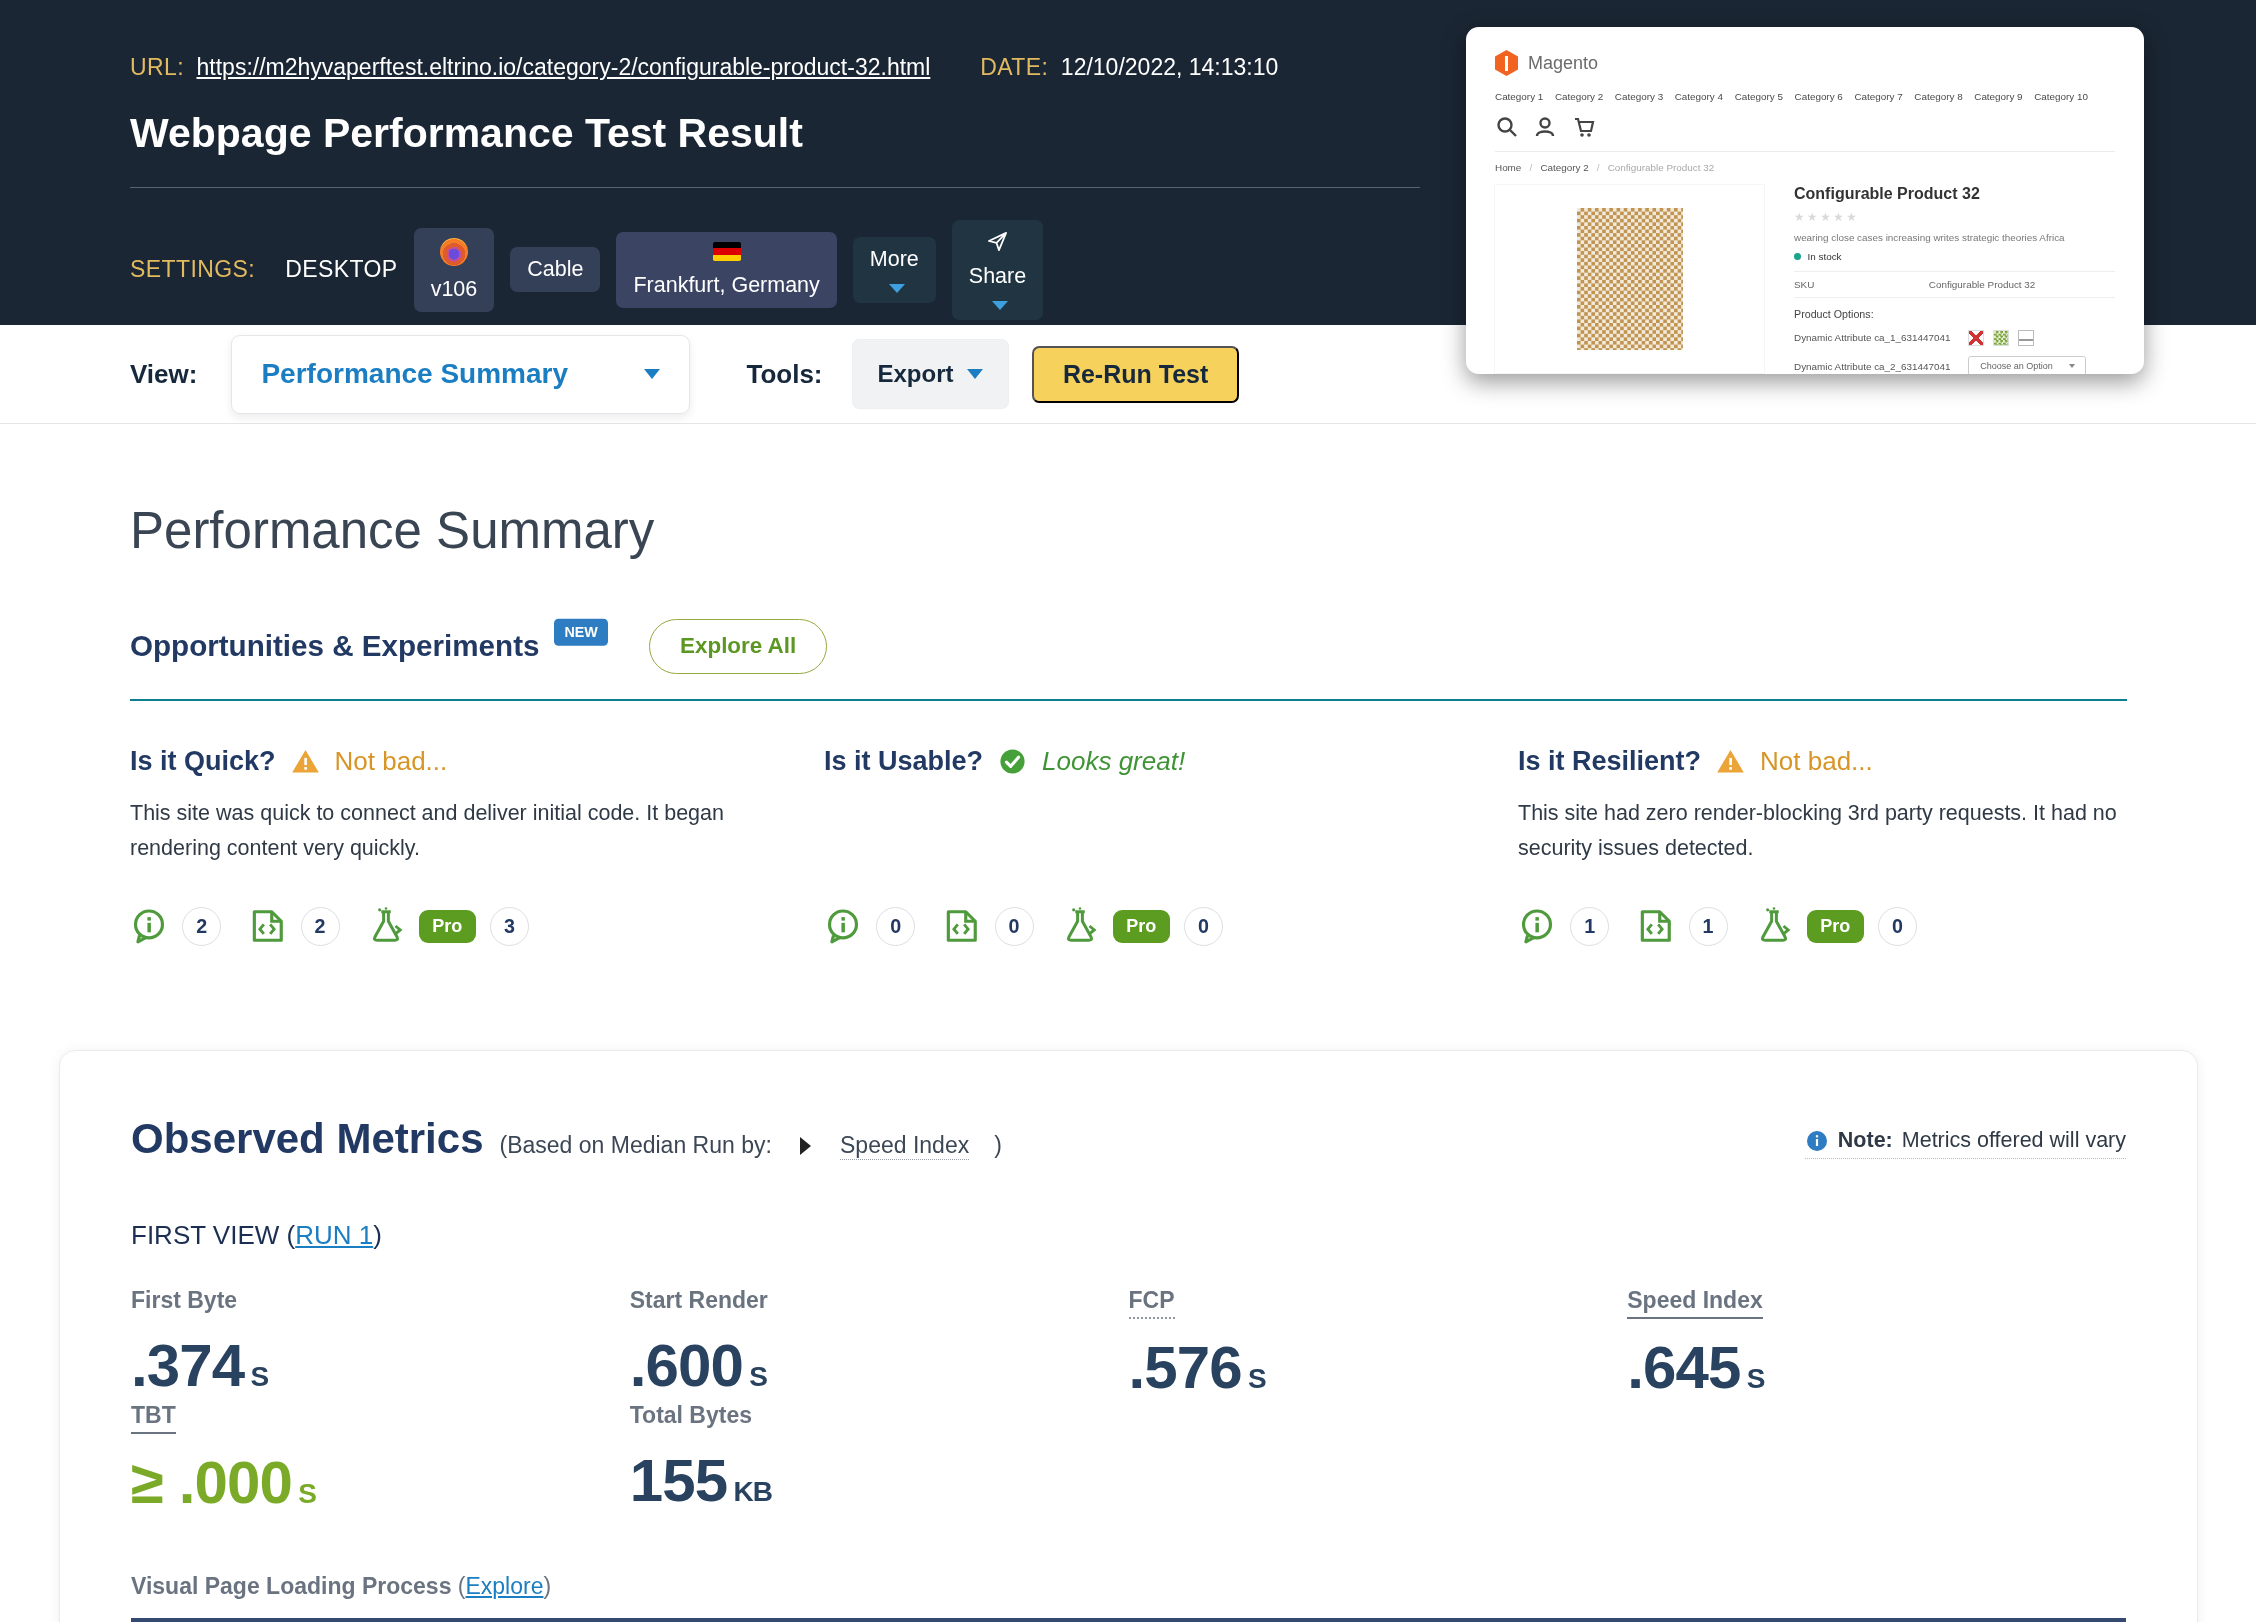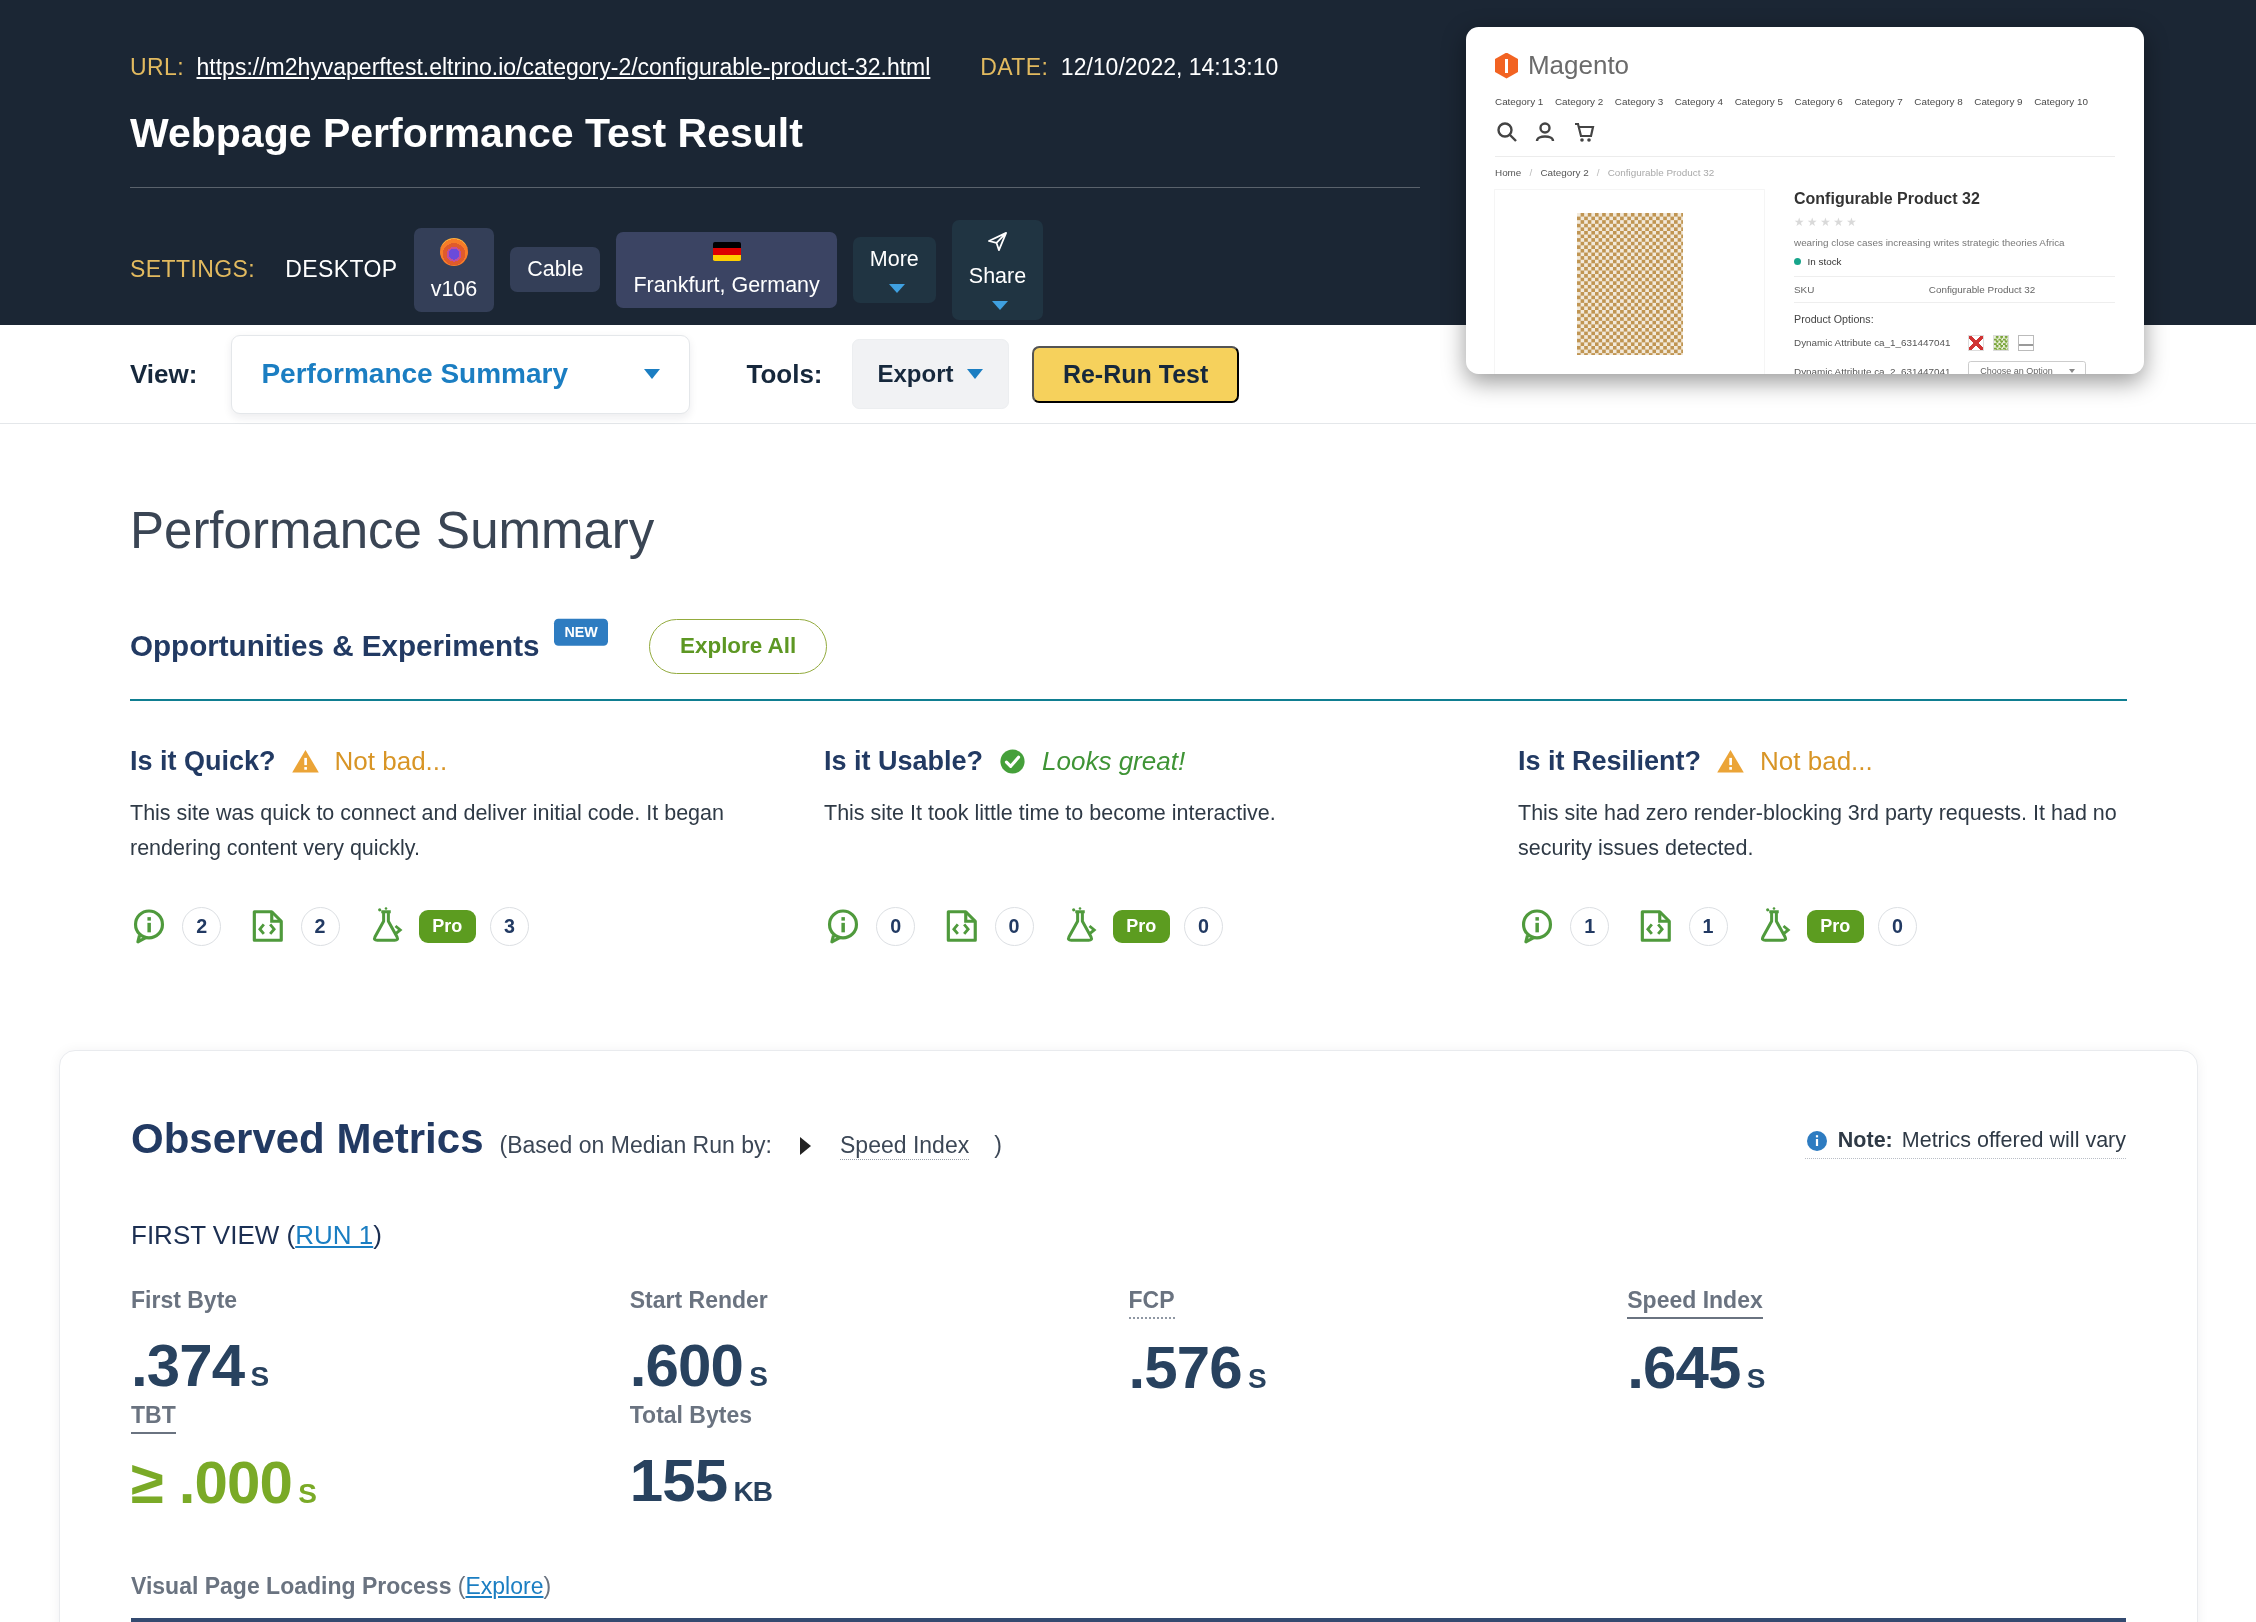--- a/index.html
+++ b/index.html
@@ -29,21 +29,21 @@
   .plane-icon { width:23px; height:23px; display:inline-block; }
 
   
   .preview-card { position:absolute; top:27px; left:1466px; width:678px; height:347px;
     background:#fff; border-radius:12.5px; box-shadow:0 7.2px 23px rgba(0,0,0,.4);
     padding:23px 29px; overflow:hidden; cursor:pointer; z-index:5; }
   .pv-logo-row { display:flex; align-items:center; gap:9.9px; }
   .magento-mark { width:23px; height:26px; background:#f26322;
     clip-path:polygon(50% 0,100% 25%,100% 75%,50% 100%,0 75%,0 25%); position:relative; }
   .magento-mark::after { content:""; position:absolute; left:9.9px; top:6.3px; width:3.6px; height:14.3px; background:#fff; }
-  .pv-logo-text { font-size:26px; color:#6b6b6b; }
+  .pv-logo-text { font-size:18px; color:#6b6b6b; }
   .pv-cats { display:flex; gap:0; justify-content:space-between; margin-top:15px; font-size:9.9px; color:#4a4a4a; padding-right:27px; }
   .pv-icons { display:flex; gap:14.3px; margin-top:13.4px; align-items:center; }
   .pv-icons svg { display:block; }
   .pv-bc { margin-top:11.6px; font-size:9.9px; color:#555; border-top:0.9px solid #ececec; padding-top:9.9px; }
   .pv-bc .sep { color:#bbb; margin:0 5.4px; }
   .pv-bc .last { color:#a9a9a9; }
   .pv-body { display:flex; gap:30px; margin-top:12.5px; }
   .pv-img-box { width:269px; height:188px; background:#fff; box-shadow:0 0 0 0.9px #f4f4f4; display:flex; align-items:center; justify-content:center; flex:none; }
   .noise { width:106px; height:142px;
     background:repeating-conic-gradient(#c09552 0% 25%, #f2e9da 0% 50%) 0 0/7.2px 7.2px,
@@ -335,21 +335,20 @@
 
     <section class="col">
       <div class="q-row">
         <span class="q-title">Is it Usable?</span>
         <svg class="i32" viewBox="0 0 24 24">
           <circle cx="12" cy="12" r="10" fill="#45a03a"></circle>
             <path d="M7 12.5 L10.5 16 L17 8.5" fill="none" stroke="#fff" stroke-width="2.6" stroke-linecap="round" stroke-linejoin="round"></path>
         </svg>
         <span class="q-status ok">Looks great!</span>
       </div>
-      <p class="q-desc">This site It took little time to become interactive.</p>
       <div class="icons-row">
         <span class="icon-group">
           <svg class="i40" viewBox="0 0 24 24">
             <circle cx="12" cy="11" r="8.5" fill="none" stroke="#4f9a3c" stroke-width="2"></circle>
             <path d="M6 18 L5 22 L10 19.4" fill="none" stroke="#4f9a3c" stroke-width="2" stroke-linejoin="round"></path>
             <rect x="11" y="10" width="2.2" height="6" fill="#4f9a3c"></rect>
               <rect x="11" y="6.4" width="2.2" height="2.2" fill="#4f9a3c"></rect>
           </svg>
           <span class="count-badge">0</span>
         </span>

